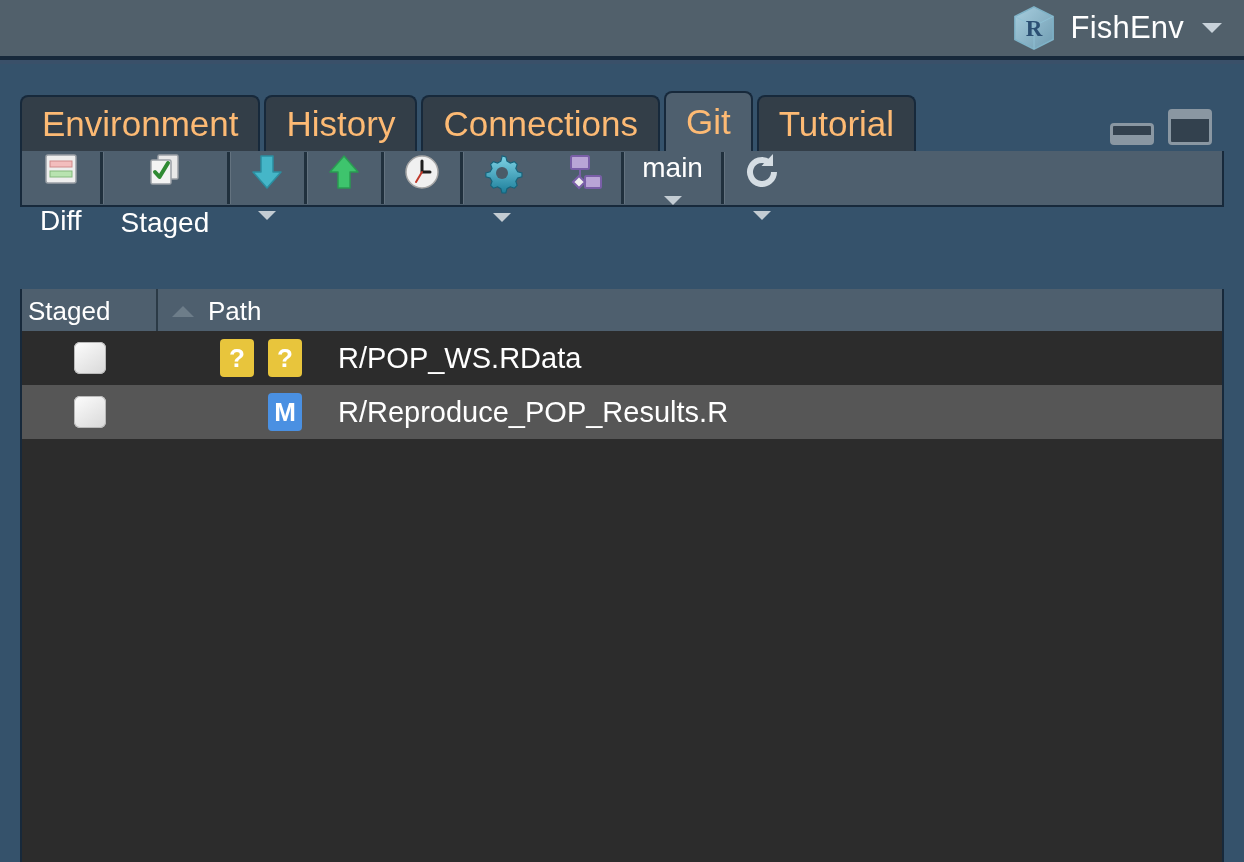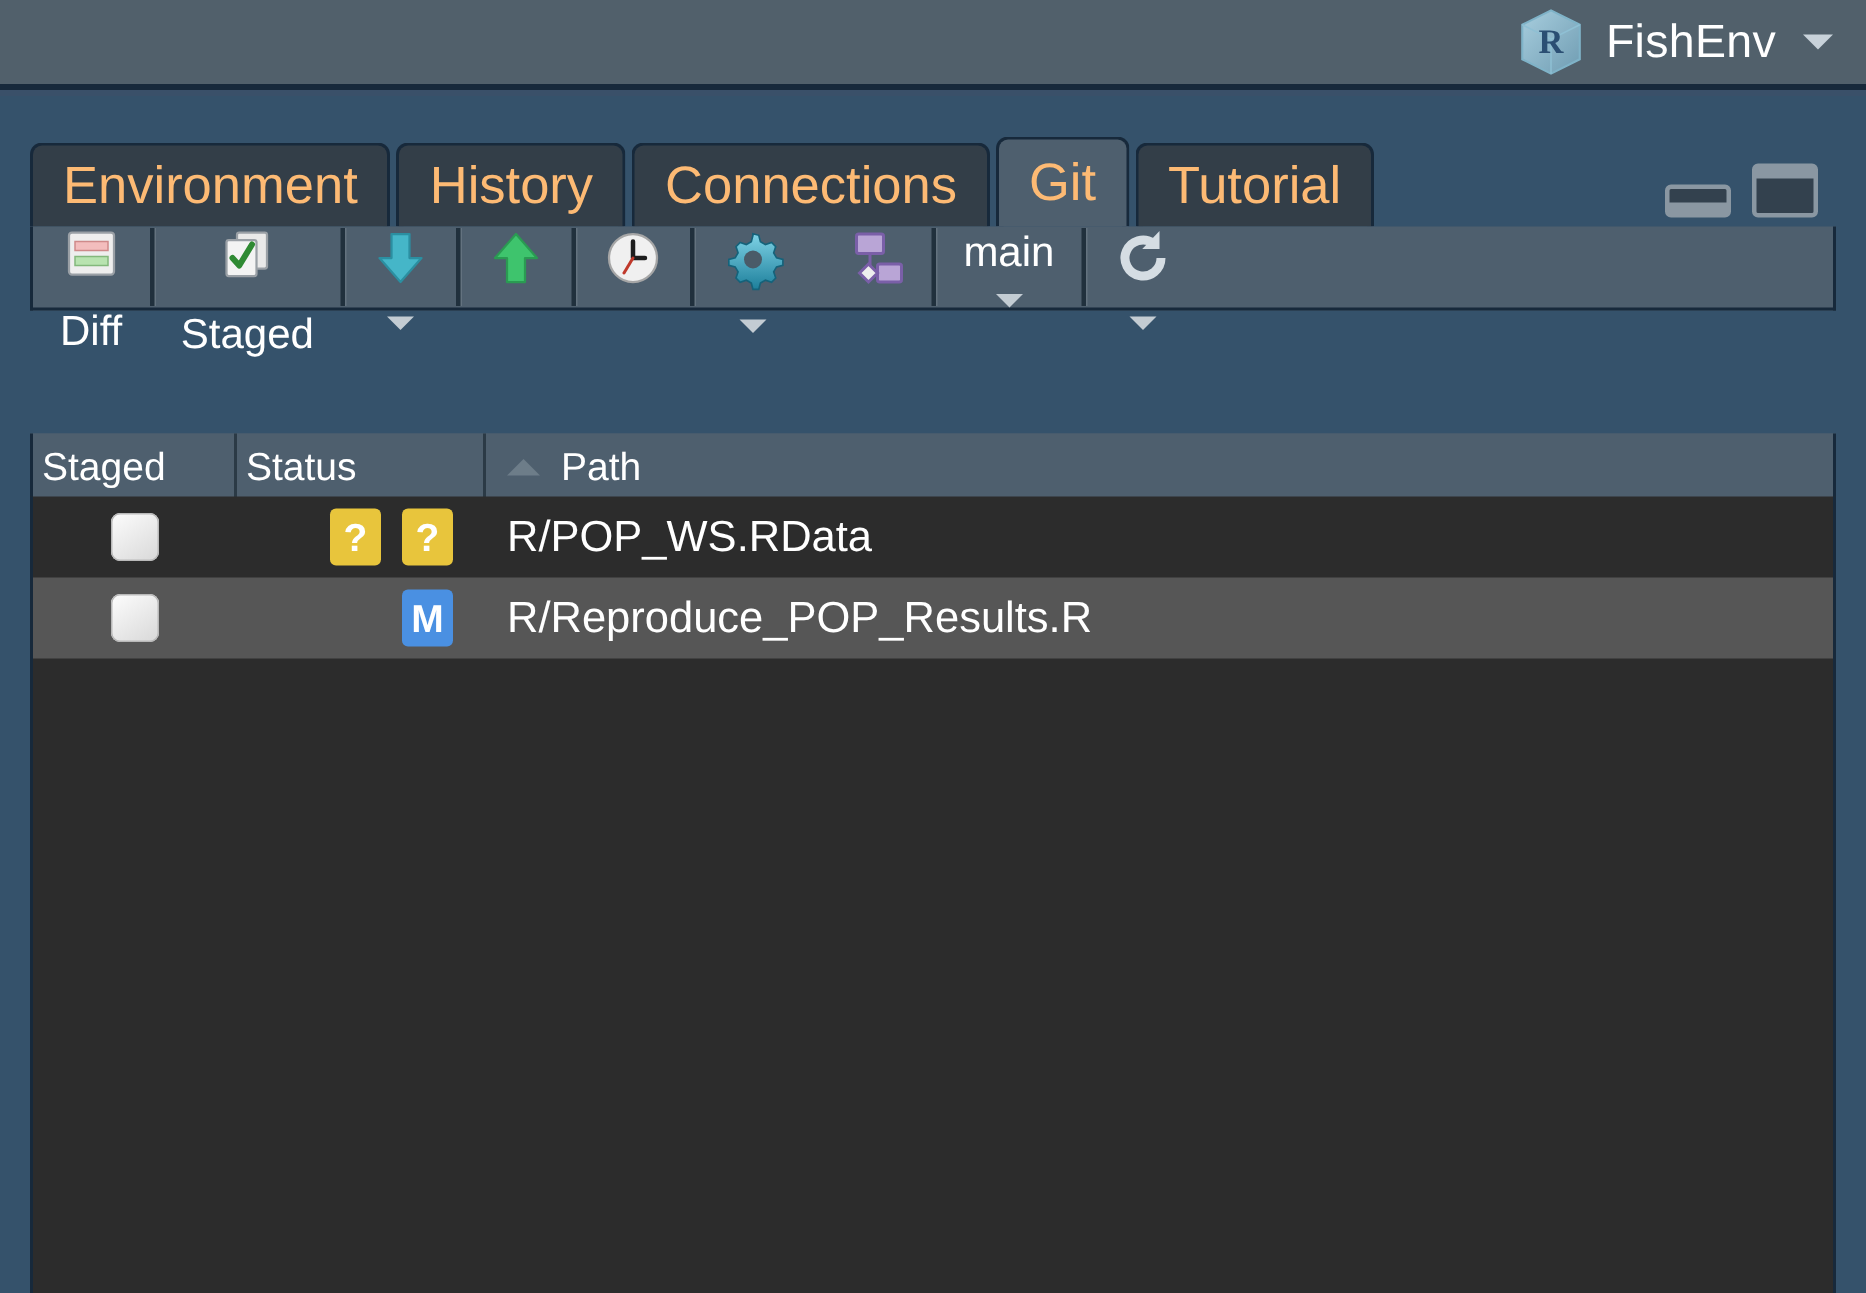--- a/index.html
+++ b/index.html
@@ -393,21 +393,20 @@
           <path d="M31 2 L31 14 L19.5 14 Z" fill="#d5dde3"></path>
         </svg>
       </span>
       <span class="tb-caret"></span>
     </div>
 
   </div>
 
   <div class="list-header">
     <div class="hcell staged">Staged</div>
-    <div class="hcell status">Status</div>
     <div class="hcell path">
       <span class="sort-tri"></span>
       <span>Path</span>
     </div>
   </div>
 
   <div class="filelist">
 
     <div class="row">
       <div class="cell-staged">

